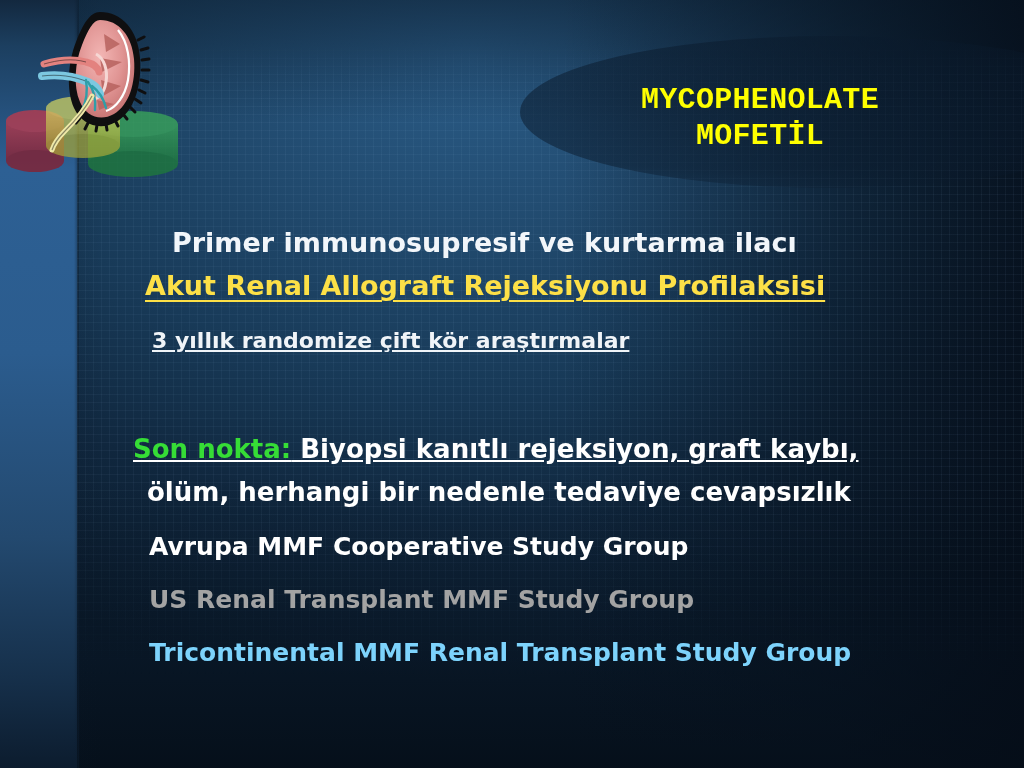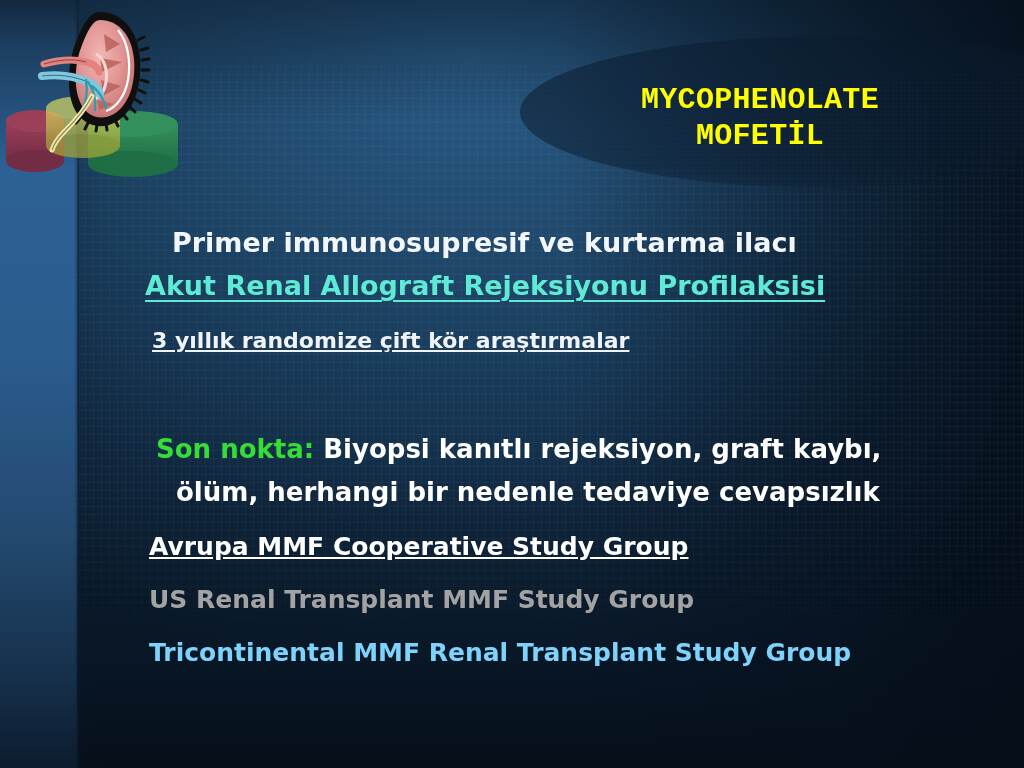--- a/index.html
+++ b/index.html
@@ -123,52 +123,51 @@
     left: 95px;
     top: 0px;
     font-size: 27px;
     color: #f2f6fa;
     margin-top: 15px;
   }
   .l-akut {
     left: 68px;
     top: 58px;
     font-size: 27px;
-    color: #5eead4;
+    color: #fde047;
     text-decoration: underline;
     text-decoration-thickness: 2px;
     text-underline-offset: 5px;
   }
   .l-yillik {
     left: 75px;
     top: 116px;
     font-size: 22px;
     color: #f0f4f8;
     text-decoration: underline;
   }
   .l-son {
-    left: 79px;
+    left: 56px;
     top: 222px;
     font-size: 26px;
+    text-decoration: underline;
   }
   .l-son .hi { color: #36dd36; }
   .l-son .rest { color: #ffffff; }
   .l-olum {
     left: 70px;
     top: 265px;
     font-size: 26px;
     color: #ffffff;
-    margin-left: 29px;
   }
   .l-avrupa {
     left: 72px;
     top: 320px;
     font-size: 25px;
     color: #ffffff;
-    text-decoration: underline;
   }
   .l-us {
     left: 72px;
     top: 373px;
     font-size: 25px;
     color: #a3a3a3;
   }
   .l-tri {
     left: 72px;
     top: 426px;

